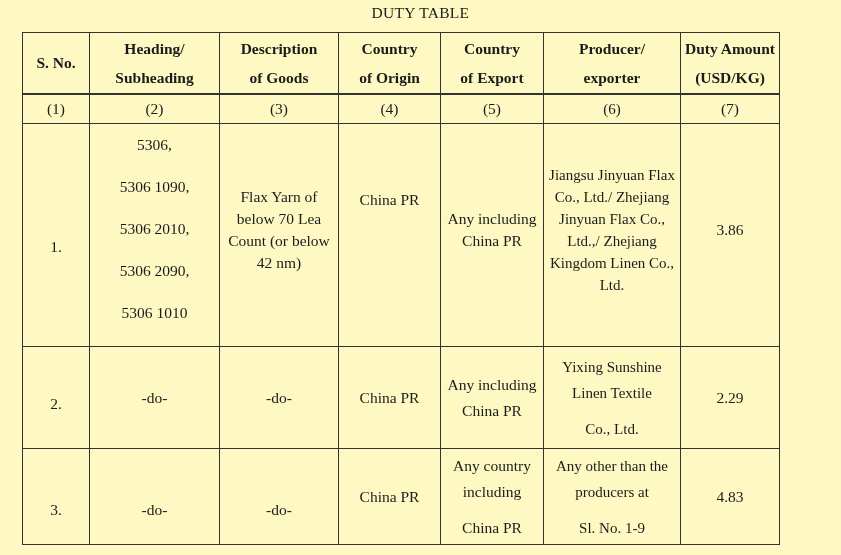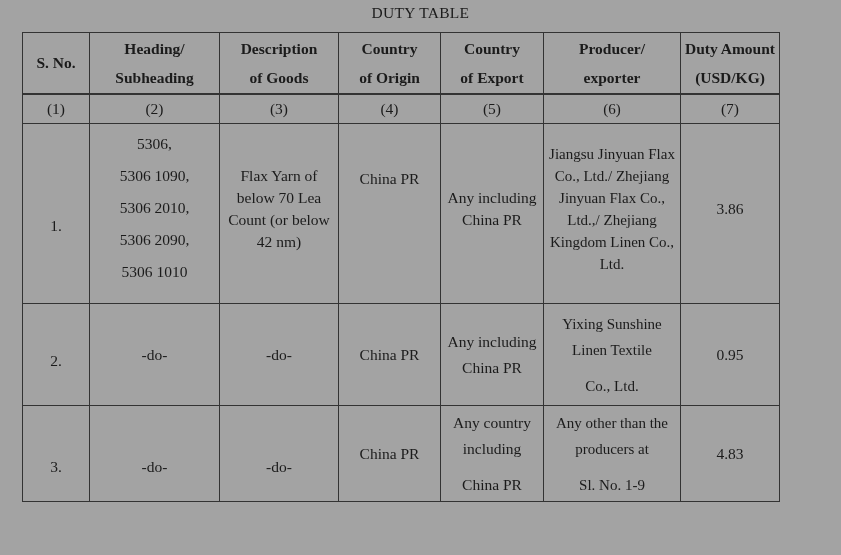--- a/index.html
+++ b/index.html
@@ -1,21 +1,21 @@
 <!DOCTYPE html>
 <html><head>
 <meta charset="utf-8">
 <style>
   * { margin: 0; padding: 0; box-sizing: border-box; }
   html, body { background: #ffffff; }
   .page {
     position: relative;
     width: 841px;
     height: 555px;
-    background: #a3a3a3;
+    background: #fef9c3;
     font-family: "Liberation Serif", "DejaVu Serif", serif;
     color: #1b1b1b;
     overflow: hidden;
   }
   .doc-title {
     padding-top: 3px;
     text-align: center;
     font-size: 15.5px;
     line-height: 19px;
     letter-spacing: 0.3px;
@@ -47,21 +47,21 @@
   tr.idx td { line-height: 20px; }
   tr.r1   { height: 180px; }
   tr.r2   { height: 102px; }
   tr.r3   { height: 96px; }
 
   
   .duty-table td.c6 { font-size: 15px; }
 
   
   tr.r1 td { line-height: 22px; padding-bottom: 10px; }
-  tr.r1 td.c2 { line-height: 32px; padding-bottom: 12px; }
+  tr.r1 td.c2 { line-height: 42px; padding-bottom: 12px; }
   tr.r1 td.c1 { padding-top: 24px; padding-bottom: 0; }
   tr.r1 td.c4 { padding-bottom: 70px; }
   
   tr.r2 td.c1 { padding-top: 12px; }
   tr.r3 td.c1, tr.r3 td.c2, tr.r3 td.c3 { padding-top: 26px; }
 
   .para + .para { margin-top: 10px; }
 
   .note {
     margin: 7px 0 0 77px;
@@ -175,21 +175,21 @@
             <div class="para">China PR</div>
           </td>
         <td class="c5">
             <div class="para">Any including<br>China PR</div>
           </td>
         <td class="c6">
             <div class="para">Yixing Sunshine<br>Linen Textile</div>
             <div class="para">Co., Ltd.</div>
           </td>
         <td class="c7">
-            <div class="para">0.95</div>
+            <div class="para">2.29</div>
           </td>
       </tr>
       <tr class="r3">
         <td class="c1">
             <div class="para">3.</div>
           </td>
         <td class="c2">
             <div class="para">-do-</div>
           </td>
         <td class="c3">

